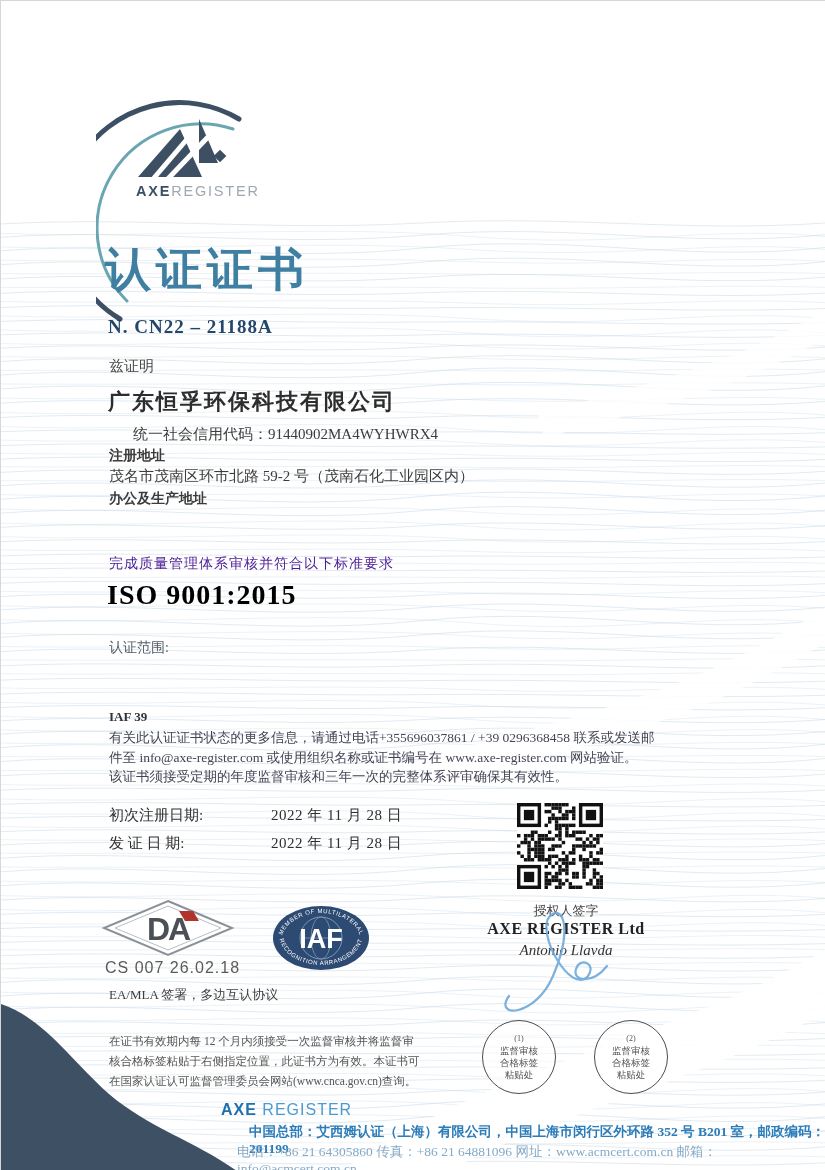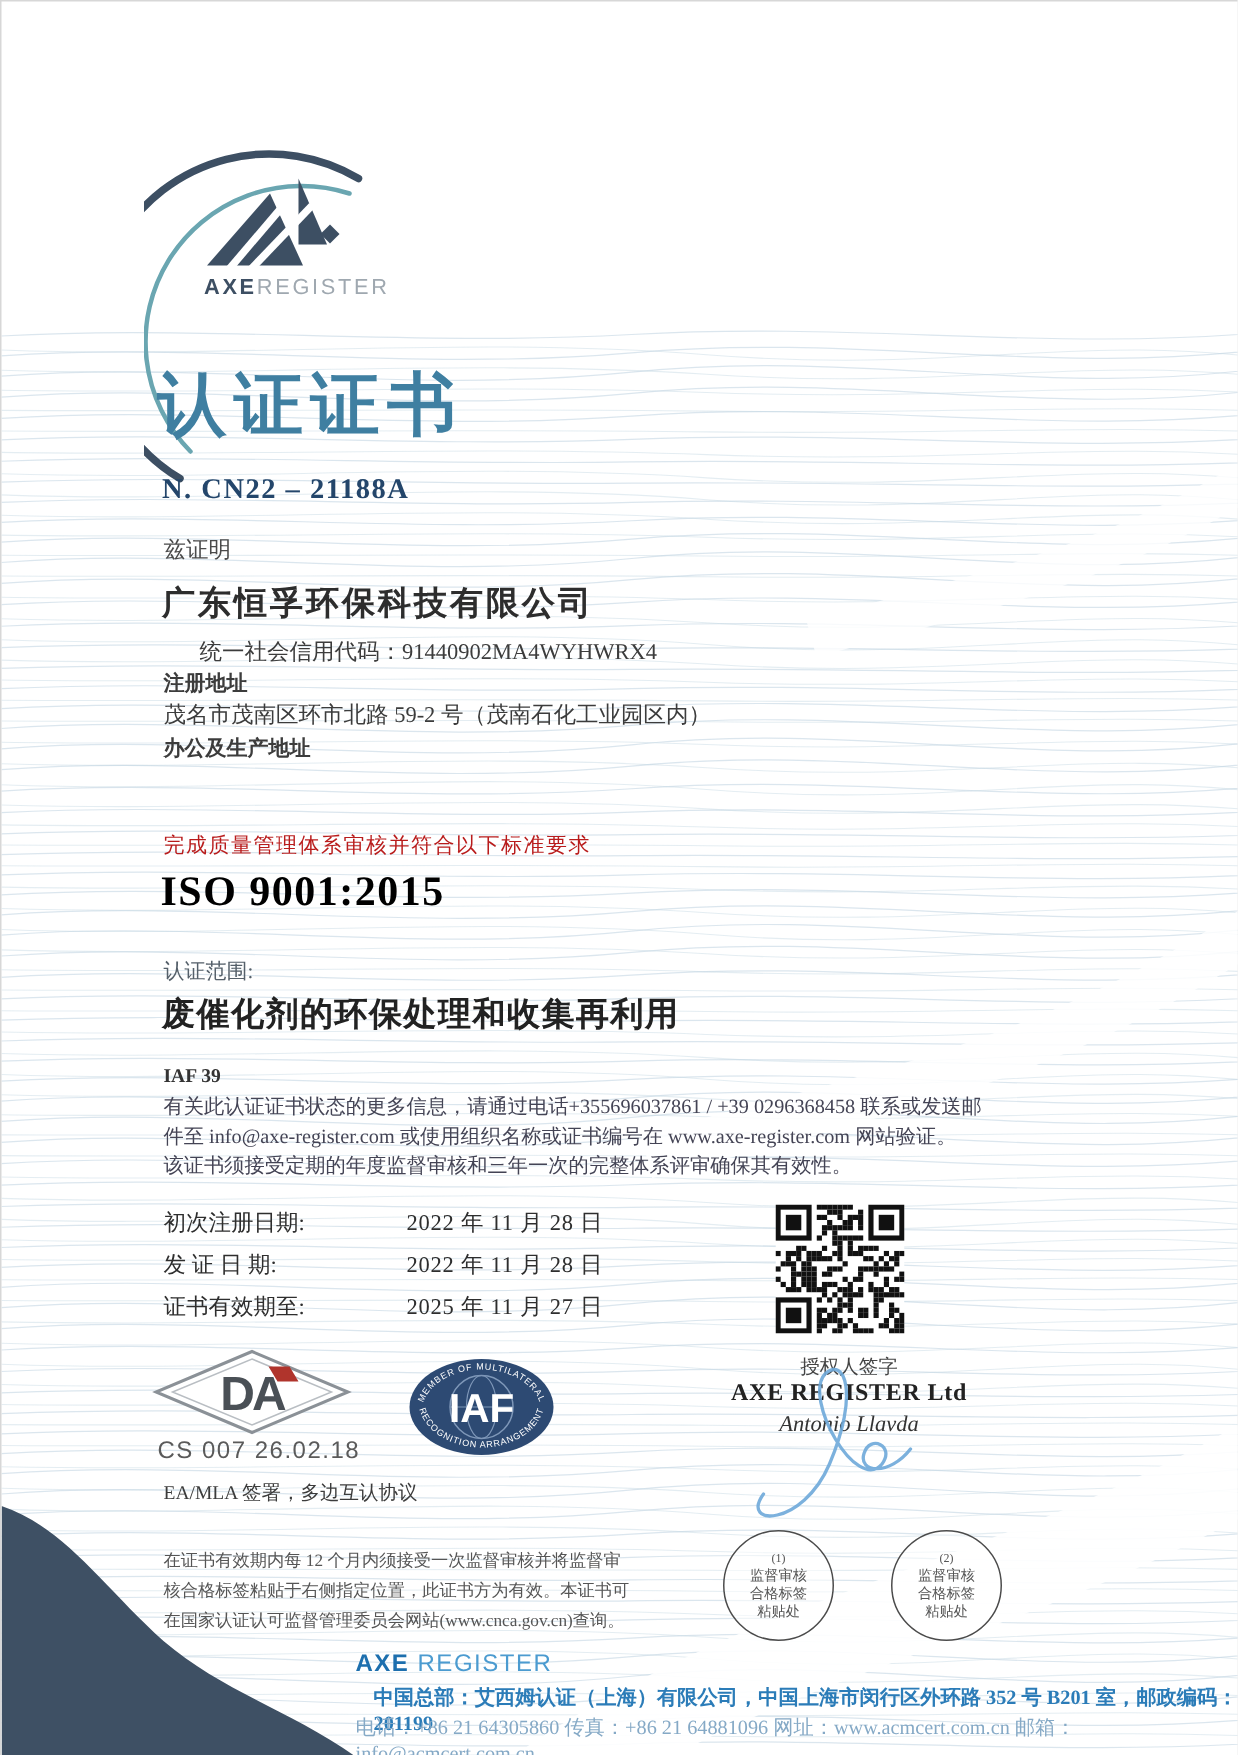--- a/index.html
+++ b/index.html
@@ -11,21 +11,21 @@
 
   .cert-title{left:104px;top:238px;font-size:46px;font-weight:bold;color:#3f7fa1;letter-spacing:5px;}
   .cert-no{left:107px;top:315px;font-size:19px;font-weight:bold;color:#24466b;letter-spacing:1px;}
   .statement{left:108px;top:356px;font-size:15px;color:#4a4a4a;}
   .company-name{left:107px;top:386px;font-size:22px;font-weight:bold;color:#2d2d2d;letter-spacing:2px;}
   .credit-line{left:108px;top:424px;font-size:15px;color:#3c3c3c;margin-left:24px;}
   .addr-label{left:108px;top:446px;font-size:14px;font-weight:bold;color:#3c3c3c;text-align:center;}
   .addr1{left:108px;top:466px;font-size:15px;color:#3c3c3c;}
   .addr-label2{left:108px;top:489px;font-size:14px;font-weight:bold;color:#3c3c3c;}
   .addr2{left:108px;top:510px;font-size:15px;color:#3c3c3c;}
-  .std-intro{left:108px;top:554px;font-size:14px;color:#b91c1c;letter-spacing:1px;}
+  .std-intro{left:108px;top:554px;font-size:14px;color:#4c1d95;letter-spacing:1px;}
   .std-name{left:106px;top:578px;font-size:28px;font-weight:bold;color:#000000;letter-spacing:1px;}
   .scope-label{left:108px;top:638px;font-size:14px;color:#55606a;}
   .scope{left:107px;top:660px;font-size:22px;font-weight:bold;color:#222;letter-spacing:1px;}
   .iaf-code{left:108px;top:708px;font-size:13px;font-weight:bold;color:#333;}
   .info1{left:108px;top:727px;width:548px;font-size:13.5px;line-height:20px;color:#445;}
   .info2{left:108px;top:767px;width:548px;font-size:13.5px;color:#445;}
 
   .dates{left:108px;top:805px;font-size:15px;color:#2e2e2e;}
   .dates .row{display:flex;margin-bottom:9px;}
   .dates .lbl{width:162px;}
@@ -43,21 +43,21 @@
   .ea-mla{left:108px;top:985px;font-size:13px;color:#3c3c3c;}
 
   .note{left:108px;top:1030px;width:312px;font-size:11.5px;line-height:20px;color:#555;}
   .sticker{width:72px;height:72px;border:1.5px solid #4c4c4c;border-radius:50%;
            display:flex;flex-direction:column;align-items:center;justify-content:center;
            font-size:9.5px;line-height:12px;color:#555;text-align:center;background:rgba(255,255,255,0.55);}
   .sticker .num{font-size:8px;}
   .sticker1{left:481px;top:1019px;}
   .sticker2{left:593px;top:1019px;}
 
-  .footer-brand{left:236px;top:1100px;font-family:"Liberation Sans",sans-serif;font-size:16px;letter-spacing:1px;}
+  .footer-brand{left:220px;top:1100px;font-family:"Liberation Sans",sans-serif;font-size:16px;letter-spacing:1px;}
   .footer-brand .b1{font-weight:bold;color:#1d6fae;}
   .footer-brand .b2{color:#4b9bd0;}
   .footer-line1{left:236px;top:1122px;font-size:13.5px;font-weight:bold;color:#2b7cb8;margin-left:12px;}
   .footer-line2{left:236px;top:1142px;font-size:13.5px;color:#85a9c6;}
 
   .logo{left:95px;top:88px;}
 </style>
 </head>
 <body>
 
@@ -236,38 +236,33 @@
     <div class="abs credit-line">
       <span>统一社会信用代码：</span><span>91440902MA4WYHWRX4</span>
     </div>
     <div class="abs addr-label">注册地址</div>
     <div class="abs addr1">茂名市茂南区环市北路 59-2 号（茂南石化工业园区内）</div>
     <div class="abs addr-label2">办公及生产地址</div>
 
     <div class="abs std-intro">完成质量管理体系审核并符合以下标准要求</div>
     <div class="abs std-name">ISO 9001:2015</div>
     <div class="abs scope-label">认证范围:</div>
-    <div class="abs scope">废催化剂的环保处理和收集再利用</div>
     <div class="abs iaf-code">IAF 39</div>
 
     <div class="abs info1">有关此认证证书状态的更多信息，请通过电话+355696037861 / +39 0296368458 联系或发送邮件至 info@axe-register.com 或使用组织名称或证书编号在 www.axe-register.com 网站验证。</div>
     <div class="abs info2">该证书须接受定期的年度监督审核和三年一次的完整体系评审确保其有效性。</div>
 
     <div class="abs dates">
       <div class="row">
         <span class="lbl">初次注册日期:</span>
         <span class="val">2022 年 11 月 28 日</span>
       </div>
       <div class="row">
         <span class="lbl">发 证 日 期:</span>
         <span class="val">2022 年 11 月 28 日</span>
-      </div>
-      <div class="row">
-        <span class="lbl">证书有效期至:</span>
-        <span class="val">2025 年 11 月 27 日</span>
       </div>
     </div>
 
     <svg id="qr" class="abs qr" width="86" height="86" viewBox="0 0 86 86">
         <rect x="0" y="0" width="86" height="86" fill="#ffffff"></rect>
         <rect x="27.52" y="0" width="3.44" height="3.44" fill="#111"></rect>
         <rect x="30.96" y="0" width="3.44" height="3.44" fill="#111"></rect>
         <rect x="34.4" y="0" width="3.44" height="3.44" fill="#111"></rect>
         <rect x="37.839999999999996" y="0" width="3.44" height="3.44" fill="#111"></rect>
         <rect x="41.28" y="0" width="3.44" height="3.44" fill="#111"></rect>

